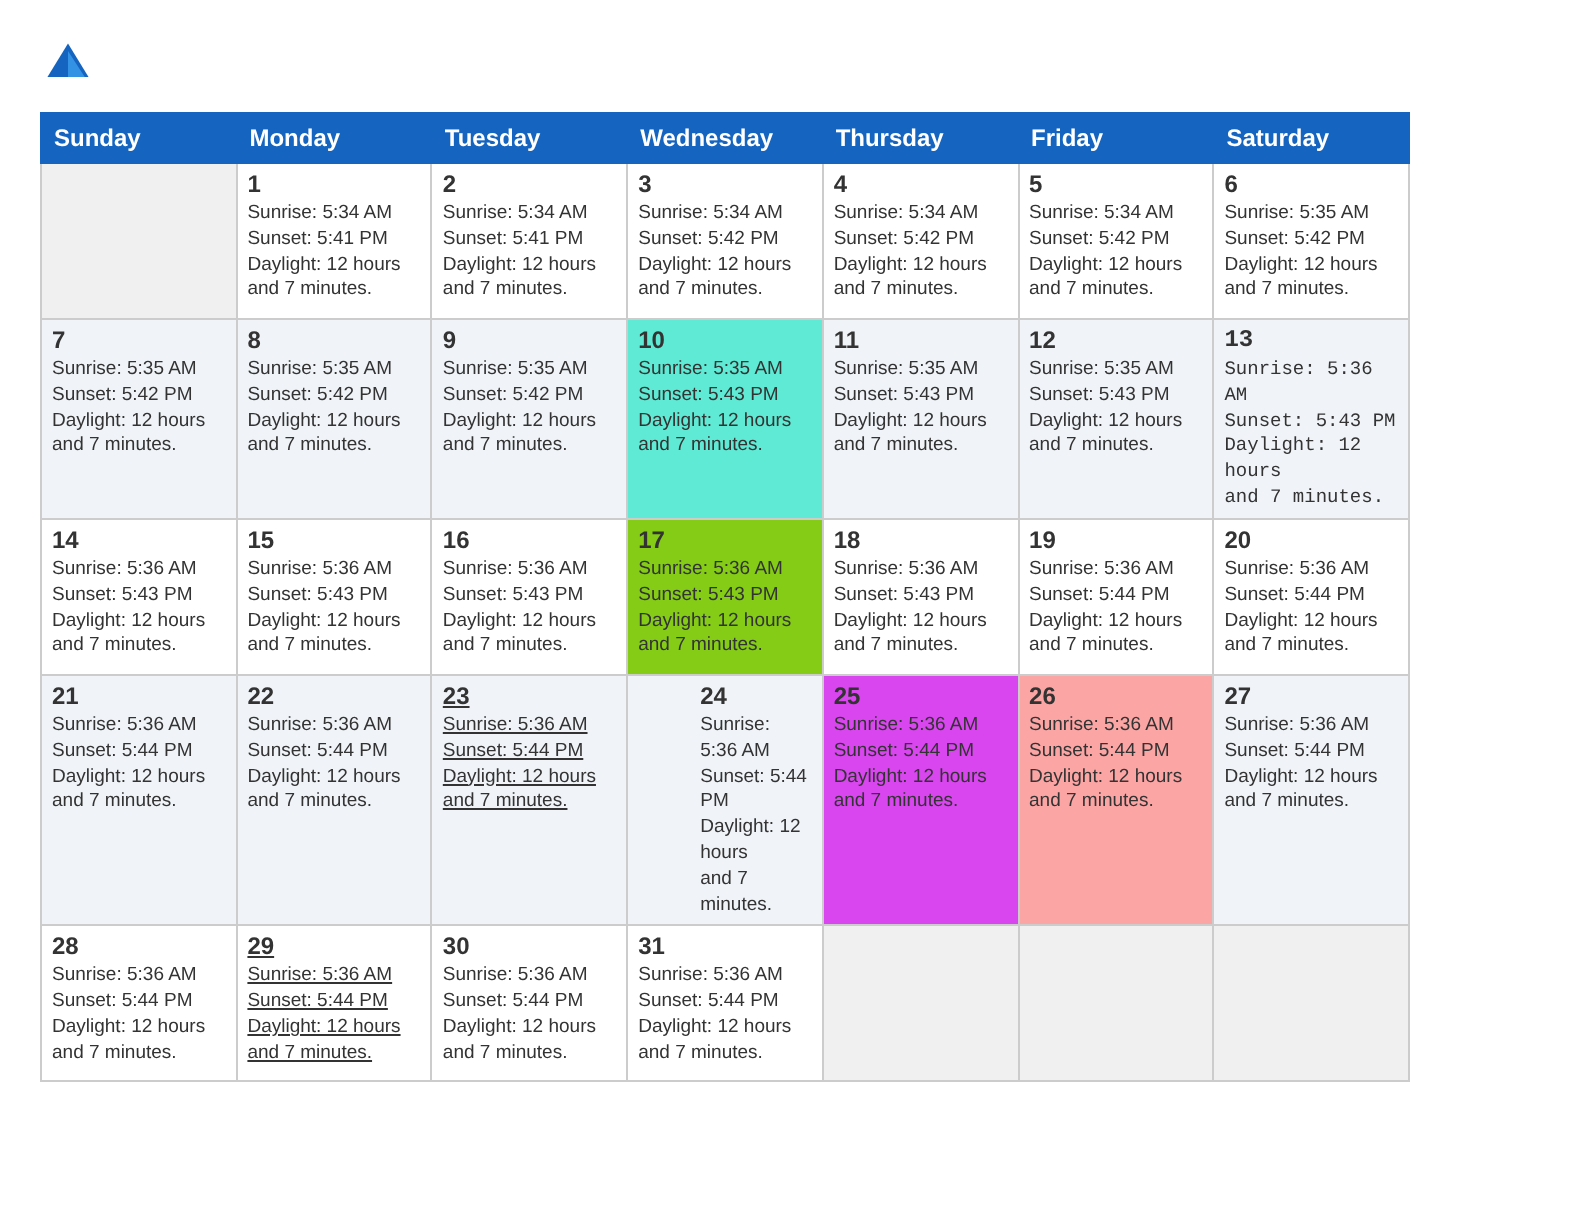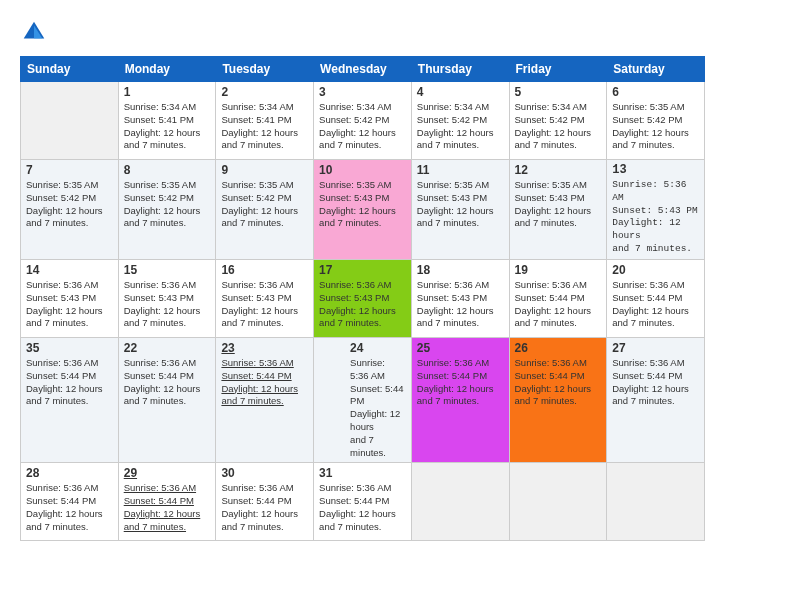--- a/index.html
+++ b/index.html
@@ -200,21 +200,21 @@
 Daylight: 12 hours
 and 7 minutes.</div>
           </td>
           <td style="background: rgb(240, 244, 248);">
             <span class="day-number">9</span>
             <div class="day-info" style="white-space: pre-line;">Sunrise: 5:35 AM
 Sunset: 5:42 PM
 Daylight: 12 hours
 and 7 minutes.</div>
           </td>
-          <td style="background: #f9a8d4;">
+          <td style="background: #5eead4;">
             <span class="day-number">10</span>
             <div class="day-info" style="white-space: pre-line;">Sunrise: 5:35 AM
 Sunset: 5:43 PM
 Daylight: 12 hours
 and 7 minutes.</div>
           </td>
           <td style="background: rgb(240, 244, 248);">
             <span class="day-number">11</span>
             <div class="day-info" style="white-space: pre-line;">Sunrise: 5:35 AM
 Sunset: 5:43 PM
@@ -282,21 +282,21 @@
           <td style="background: rgb(255, 255, 255);">
             <span class="day-number">20</span>
             <div class="day-info" style="white-space: pre-line;">Sunrise: 5:36 AM
 Sunset: 5:44 PM
 Daylight: 12 hours
 and 7 minutes.</div>
           </td>
         </tr>
         <tr>
           <td style="background: rgb(240, 244, 248);">
-            <span class="day-number">35</span>
+            <span class="day-number">21</span>
             <div class="day-info" style="white-space: pre-line;">Sunrise: 5:36 AM
 Sunset: 5:44 PM
 Daylight: 12 hours
 and 7 minutes.</div>
           </td>
           <td style="background: rgb(240, 244, 248);">
             <span class="day-number">22</span>
             <div class="day-info" style="white-space: pre-line;">Sunrise: 5:36 AM
 Sunset: 5:44 PM
 Daylight: 12 hours
@@ -316,21 +316,21 @@
 Daylight: 12 hours
 and 7 minutes.</div>
           </td>
           <td style="background: #d946ef;">
             <span class="day-number">25</span>
             <div class="day-info" style="white-space: pre-line;">Sunrise: 5:36 AM
 Sunset: 5:44 PM
 Daylight: 12 hours
 and 7 minutes.</div>
           </td>
-          <td style="background: #f97316;">
+          <td style="background: #fca5a5;">
             <span class="day-number">26</span>
             <div class="day-info" style="white-space: pre-line;">Sunrise: 5:36 AM
 Sunset: 5:44 PM
 Daylight: 12 hours
 and 7 minutes.</div>
           </td>
           <td style="background: rgb(240, 244, 248);">
             <span class="day-number">27</span>
             <div class="day-info" style="white-space: pre-line;">Sunrise: 5:36 AM
 Sunset: 5:44 PM

